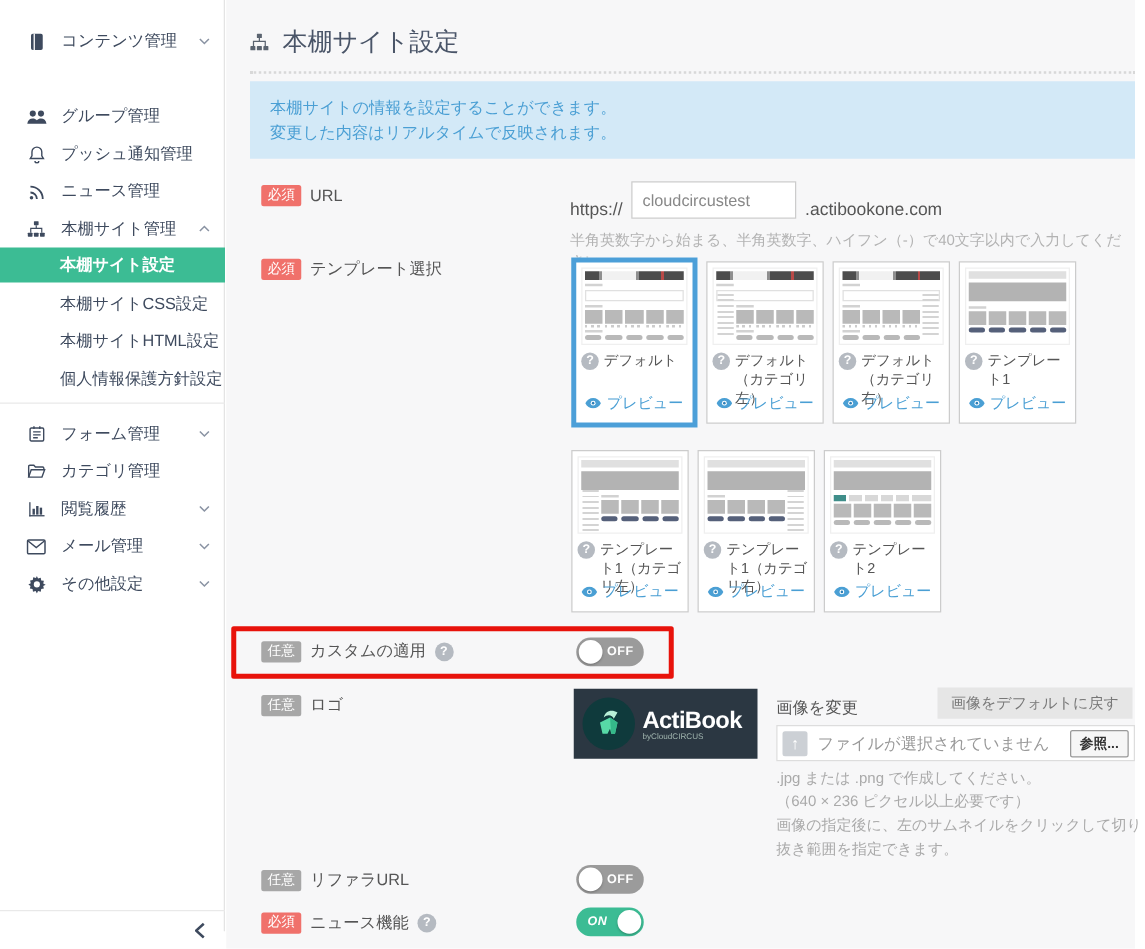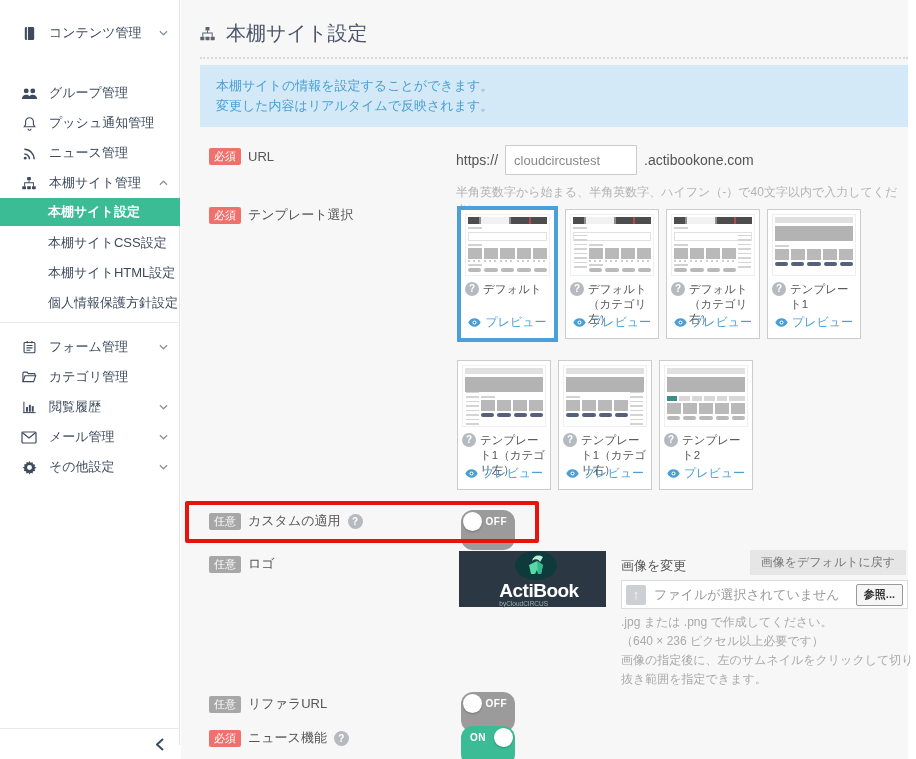--- a/index.html
+++ b/index.html
@@ -41,21 +41,21 @@
   .badge.opt { background:#a7a7a7; }
   .row-label { font-size:13px; color:#555; margin-left:7px; }
   .labelrow { position:absolute; display:flex; align-items:center; }
 
   .q-icon { width:15px; height:15px; border-radius:50%; background:#b5bac1;
     color:#fff; font-size:10px; font-weight:bold; text-align:center;
     line-height:15px; margin-left:7px; flex:0 0 15px; cursor:pointer; }
 
   
   .url-ctl { position:absolute; left:275px; top:145px; display:flex;
-    align-items:center; gap:7px; font-size:14px; color:#555; }
+    align-items:flex-end; gap:7px; font-size:14px; color:#555; }
   .url-input { width:132px; height:30px; border:1px solid #ccc; padding:0 8px;
     font-size:13px; color:#888; background:#fff; }
   .url-help { position:absolute; left:275px; top:184px; font-size:12px; color:#b3b3b3; }
 
   
   .tpl-rows { position:absolute; left:276px; top:206px; }
   .tpl-row { display:flex; gap:7px; margin-bottom:15px; align-items:flex-start; }
   .tpl-card { position:relative; width:94px; height:130px; background:#fff;
     border:1px solid #ccc; padding:4px; margin-top:3px; cursor:pointer; }
   .tpl-card.selected { width:101px; height:136px; border:4px solid #4c9fd8; margin-top:0; }
@@ -84,36 +84,36 @@
   .t-bars i { flex:1; height:4px; background:#b9b9b9; border-radius:2px; }
   .t-bars.dark i { background:#55607a; }
   .t-side { position:absolute; top:20px; width:13px; height:34px;
     background:repeating-linear-gradient(#d4d4d4 0 1.5px,transparent 1.5px 4.5px); }
   .t-side.left { left:3px; } .t-side.right { right:3px; }
   .t-ml { margin-left:16px; } .t-mr { margin-right:16px; }
   .t-tabs { height:5px; margin:2px 0;
     background:linear-gradient(90deg,#3f8e8a 0 13%,transparent 13% 16%,#d8d8d8 16% 29%,transparent 29% 32%,#d8d8d8 32% 45%,transparent 45% 48%,#d8d8d8 48% 61%,transparent 61% 64%,#d8d8d8 64% 77%,transparent 77% 80%,#d8d8d8 80% 100%); }
 
   
-  .toggle { position:absolute; width:54px; height:40px; border-radius:12px;
+  .toggle { position:absolute; width:54px; height:23px; border-radius:12px;
     color:#fff; font-size:10px; font-weight:bold; cursor:pointer; }
   .toggle .knob { position:absolute; top:2px; width:19px; height:19px; background:#fff;
     border-radius:50%; box-shadow:0 1px 2px rgba(0,0,0,.25); }
   .toggle .t-text { position:absolute; top:6px; letter-spacing:.5px; }
   .toggle.off { background:#9b9b9b; }
   .toggle.off .knob { left:2px; } .toggle.off .t-text { right:8px; }
-  .toggle.on { background:#3cbc94; }
+  .toggle.on { background:#3cbc94;font-style:italic; }
   .toggle.on .knob { right:2px; } .toggle.on .t-text { left:9px; }
 
   .red-annotation { position:absolute; left:4px; top:501px; width:354px; height:42px;
     border:4px solid #e8130b; border-radius:2px; pointer-events:none; }
 
   
   .logo-img { position:absolute; left:278px; top:551px; width:147px; height:56px;
-    background:#2b3742; display:flex; align-items:center; padding-left:7px;flex-direction:column; }
+    background:#2b3742; display:flex; align-items:center; padding-left:7px; }
   .goat-circle { width:42px; height:42px; border-radius:50%; background:#0f3a3c;
     display:flex; align-items:center; justify-content:center; }
   .brand-txt { margin-left:6px; }
   .brand-main { color:#fff; font-size:19px; font-weight:bold; letter-spacing:-.5px; }
   .brand-sub { color:#9fb3ad; font-size:6.5px; margin-top:-2px; }
   .change-label { position:absolute; left:440px; top:557px; font-size:13px; color:#555; }
   .reset-btn { position:absolute; right:2px; top:550px; height:25px; padding:0 11px;
     background:#e6e6e6; border:none; color:#777; font-size:12px; cursor:pointer;
     font-family:inherit; }
   .file-box { position:absolute; left:440px; top:580px; width:287px; height:29px;

